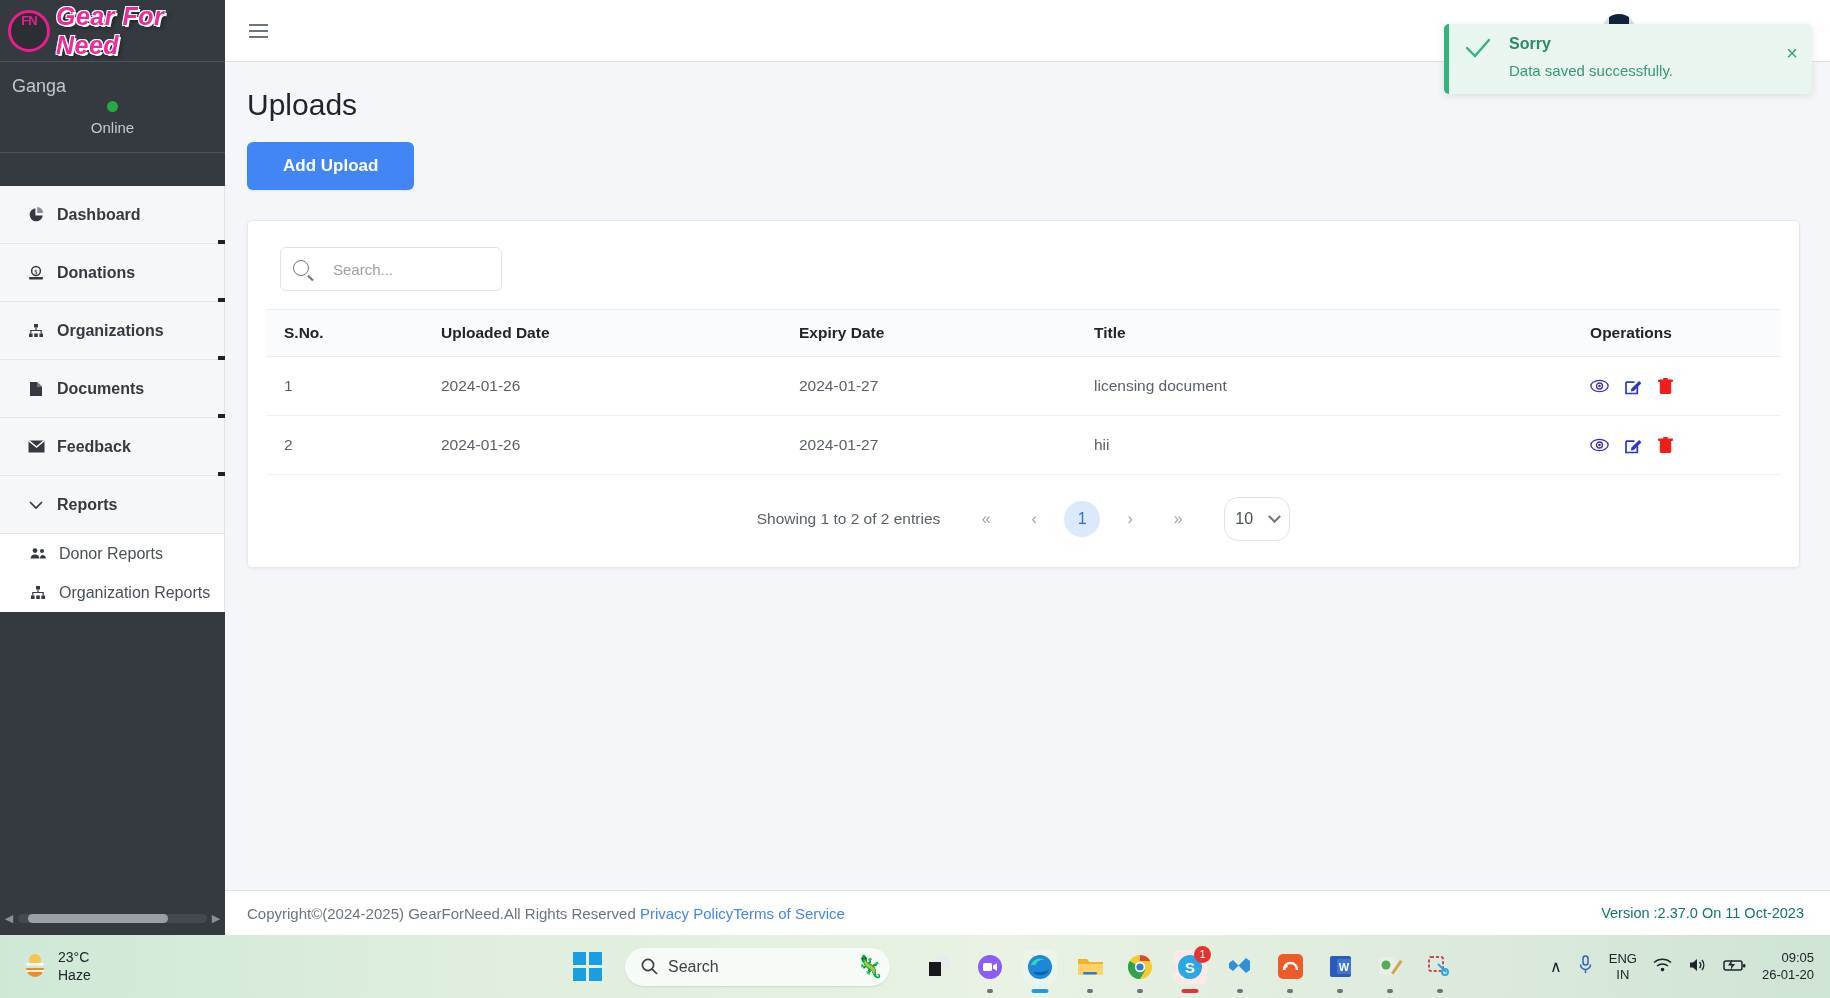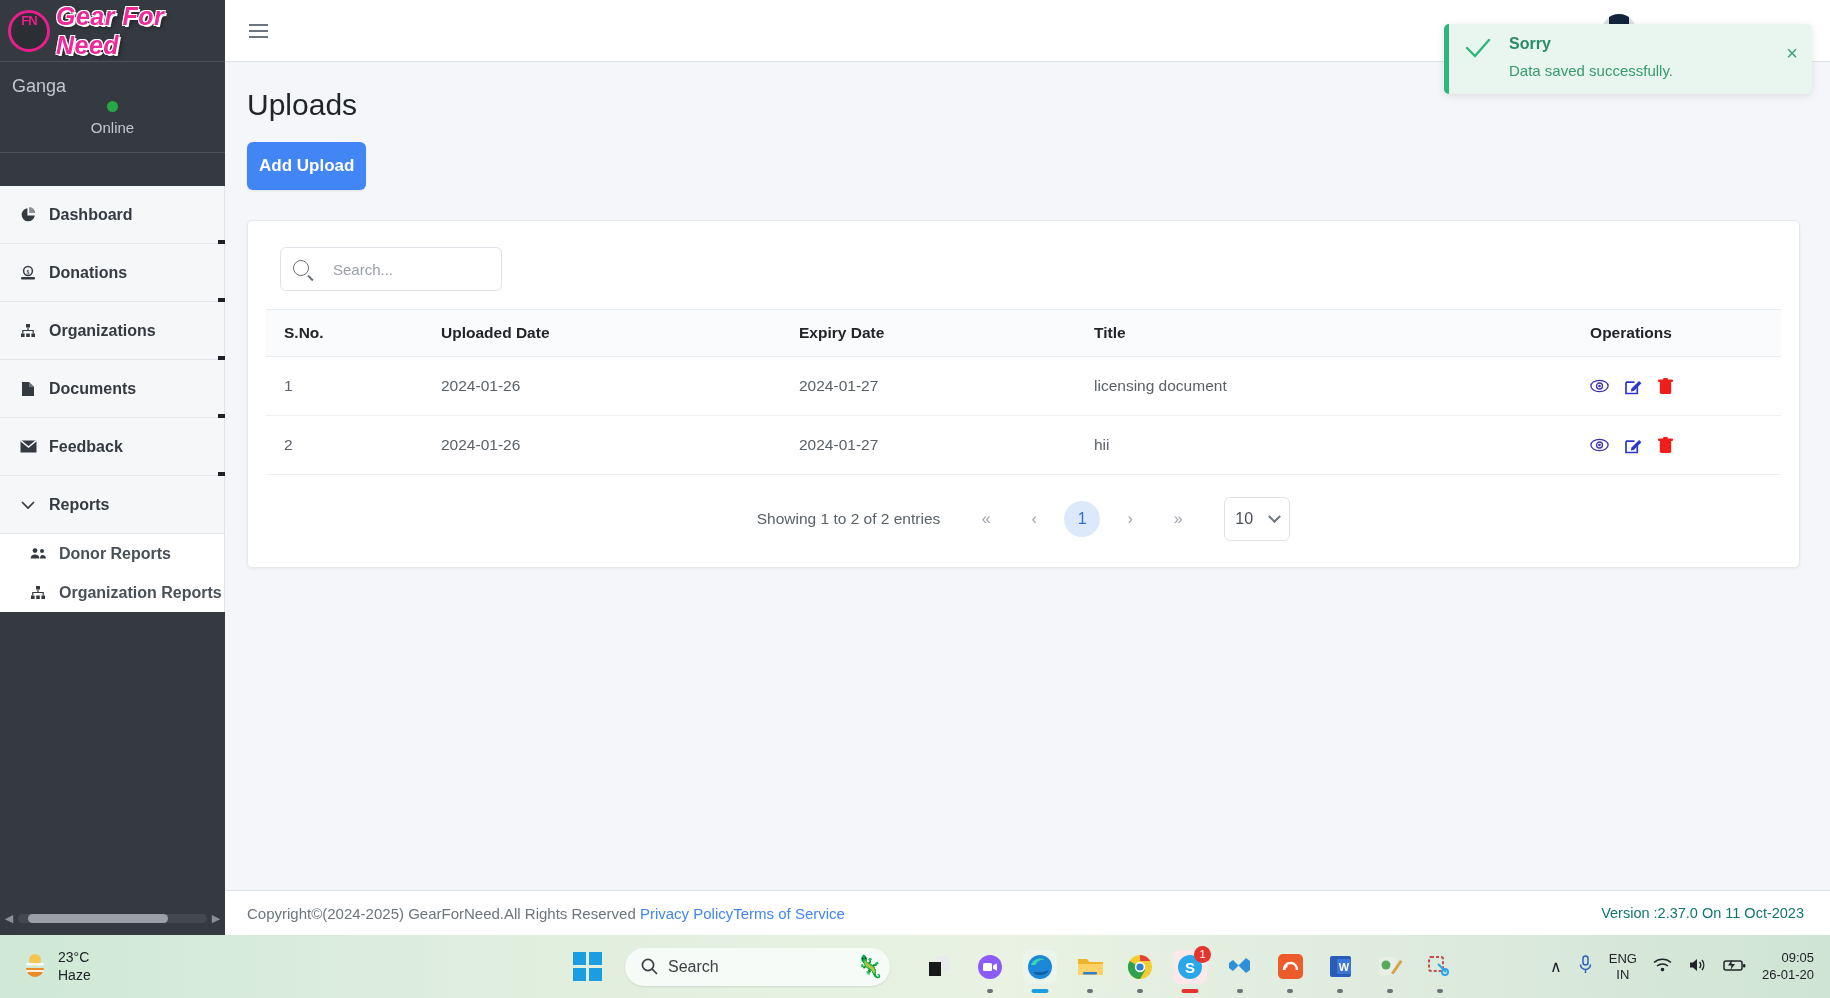--- a/index.html
+++ b/index.html
@@ -45,31 +45,31 @@
   }
   .user-name { font-size: 18px; color: #c2c7d0; margin-bottom: 4px; }
   .user-status { font-size: 15px; color: #c2c7d0; display: flex; align-items: center; gap: 7px; flex-direction: column; }
   .dot-online { width: 11px; height: 11px; border-radius: 50%; background: #28a745; display:inline-block; }
 
   .nav { margin-top: 33px; position: relative; }
   .nav-item {
     position: relative;
     height: 58px;
     display: flex; align-items: center;
-    padding-left: 18px; gap: 11px;
+    padding-left: 26px; gap: 11px;
     background: #f6f7f9;
     color: #343a40;
     font-size: 16px; font-weight: bold;
     border-bottom: 1px solid #e3e6ea;
     border-right: 1px solid #dfe3e8;
     cursor: pointer;
   }
   .nav-item .ico { width: 20px; display: flex; justify-content: center; color: #343a40; }
   .nav-item.sub {
-    font-weight: bold; font-size: 16px;
+    font-weight: normal; font-size: 16px;
     background: #ffffff; color: #495057;
     height: 39px; padding-left: 28px;
     border-bottom: none;
   }
   .nav-notch {
     position: absolute; right: -1px; width: 7px; height: 7px;
     background: #1f2327;
   }
 
   .side-scroll {
@@ -100,21 +100,21 @@
     background: #13233c; border-radius: 50% 50% 0 0;
   }
   .profile-name { font-size: 17px; color: #6c757d; }
 
   .page-title { font-size: 30px; color: #212529; padding: 26px 0 0 22px; font-weight: normal; }
 
   .content { padding: 20px 30px 0 22px; }
   .btn-add {
     background: #4285f4; color: #fff; border: none;
     font-size: 17px; font-weight: bold;
-    padding: 14px 12px; border-radius: 6px; cursor: pointer;
+    padding: 14px 36px; border-radius: 6px; cursor: pointer;
     font-family: "Liberation Sans", sans-serif;
     box-shadow: 0 1px 2px rgba(0,0,0,.08);
   }
 
   .card {
     margin-top: 30px; background: #fff; border-radius: 5px;
     border: 1px solid #e6e9ec;
     box-shadow: 0 1px 3px rgba(0,0,0,.06);
     padding: 16px 18px 22px 18px;
   }
@@ -164,21 +164,21 @@
     width: 48px; height: 40px; display: flex; align-items: center; justify-content: center;
     font-size: 16px; color: #9aa3ad; cursor: pointer; background: none; border: none;
     font-family: "Liberation Sans", sans-serif;
   }
   .pg.active {
     background: #dce9fb; color: #2f6fd0; border-radius: 50%;
     width: 36px; height: 36px; margin: 0 6px;
   }
   .per-page {
     margin-left: 22px; width: 66px; height: 44px; border: 1px solid #dfe3e8;
-    border-radius: 6px; display: flex; align-items: center; justify-content: space-between;
+    border-radius: 14px; display: flex; align-items: center; justify-content: space-between;
     padding: 0 10px; font-size: 16px; color: #495057; cursor: pointer;
   }
   .caret { width: 9px; height: 9px; border-right: 2px solid #6c757d; border-bottom: 2px solid #6c757d; transform: rotate(45deg) translate(-2px,-2px); }
 
   
   .footer {
     position: absolute; left: 225px; right: 0; top: 890px; height: 45px;
     background: #fff; border-top: 1px solid #dee2e6;
     display: flex; align-items: center; justify-content: space-between;
     padding: 0 26px 0 22px;

